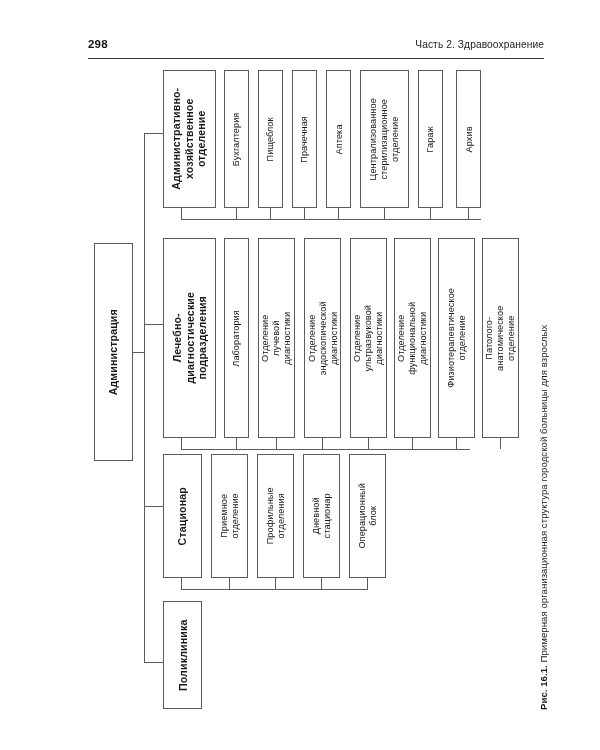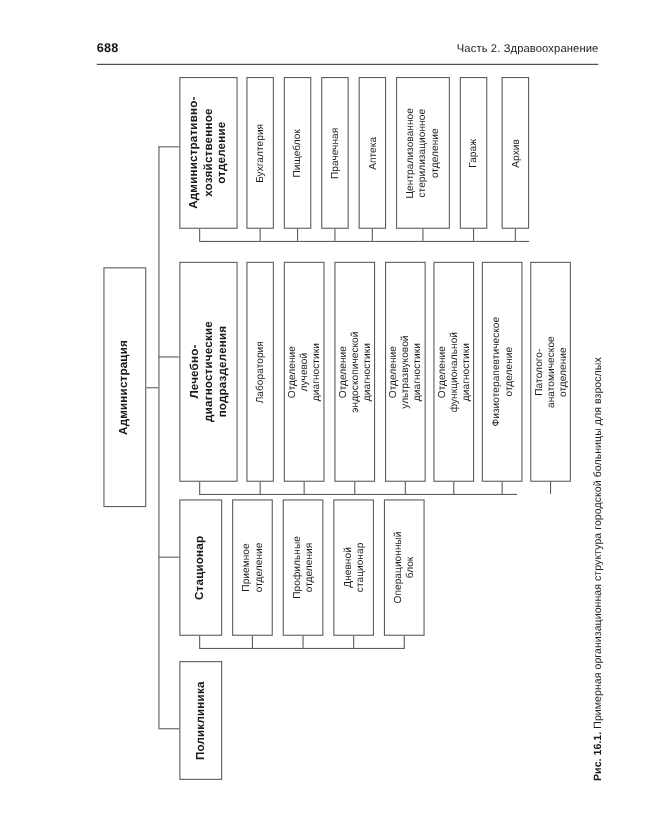--- a/index.html
+++ b/index.html
@@ -119,21 +119,21 @@
     letter-spacing: 0.05px;
   }
   .caption b { font-weight: bold; }
 </style>
 </head>
 <body>
 
 <div id="page">
 
   <div class="running-head">
-    <div class="folio">688</div>
+    <div class="folio">298</div>
     <div class="head-title">Часть 2. Здравоохранение</div>
   </div>
   <div class="head-rule"></div>
 
   <div id="diagram">
 
     <div class="node root" style="left:94px; top:243px; width:39px; height:218px;">
       <span class="vtext">Администрация</span>
     </div>
 

